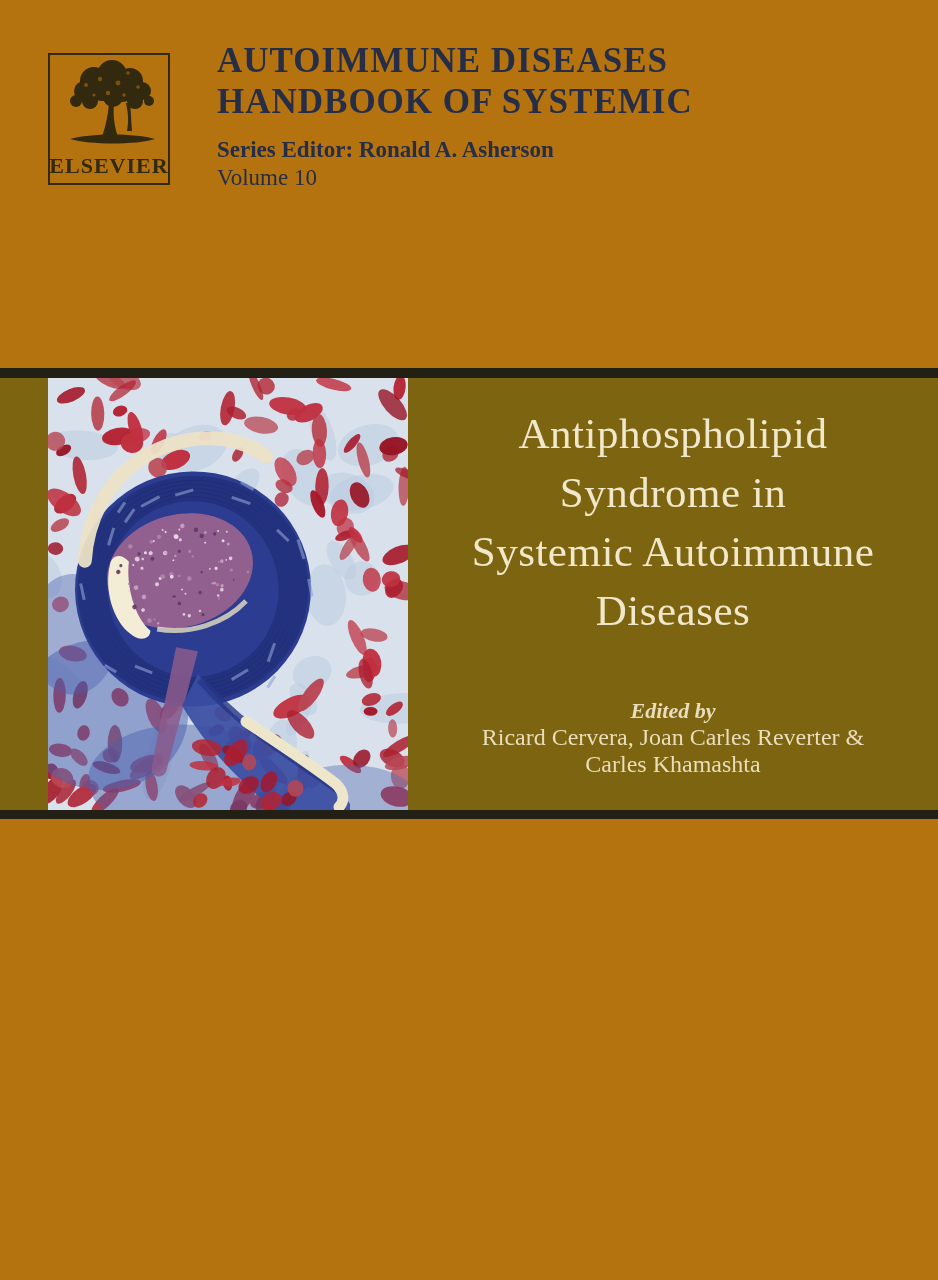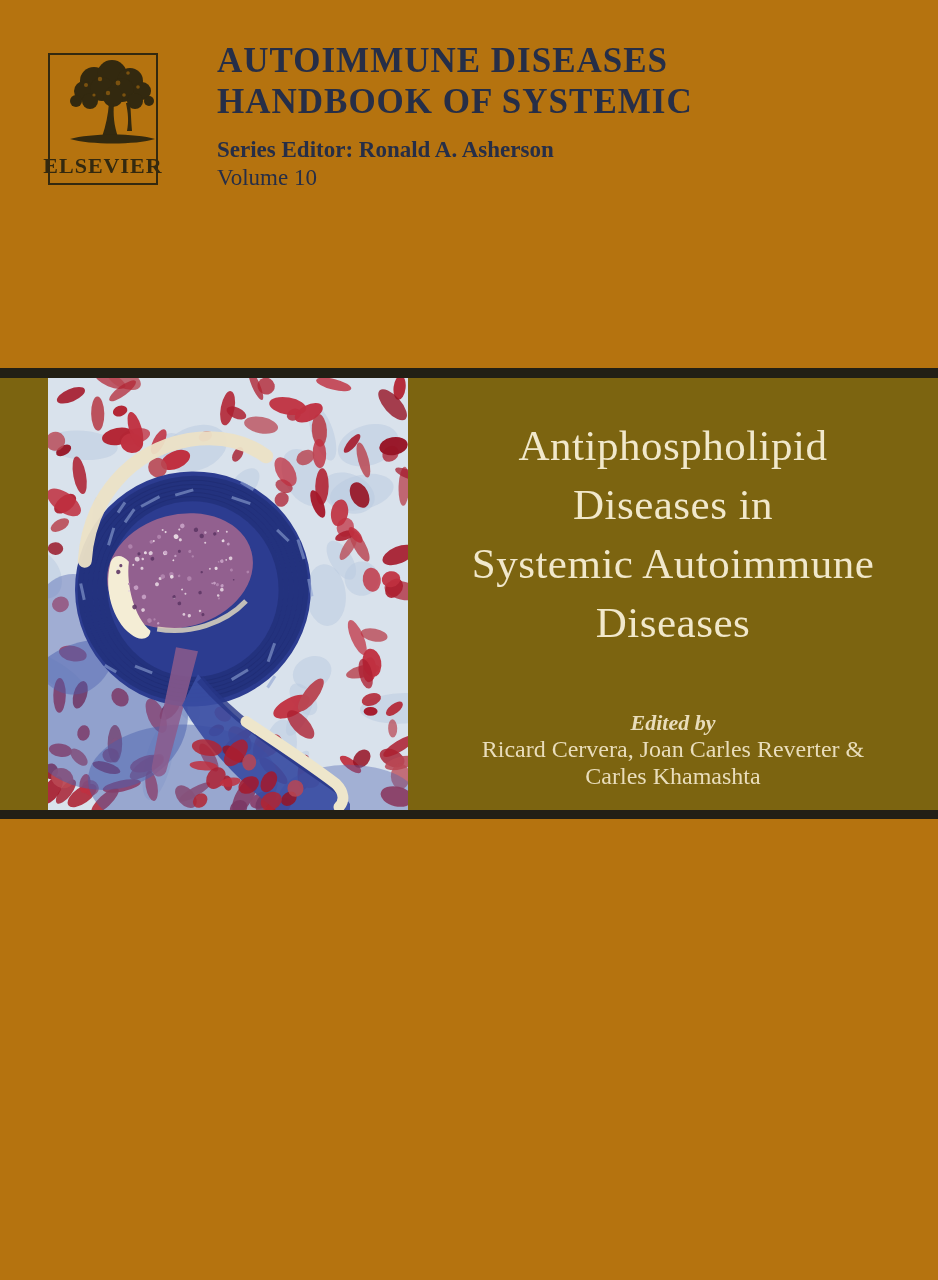--- a/index.html
+++ b/index.html
@@ -3,21 +3,21 @@
 <meta charset="utf-8">
 <style>
   html,body{margin:0;padding:0;background:#888;}
   .cover{
     position:relative;width:938px;height:1280px;overflow:hidden;
     background:#b5730f;
     font-family:"Liberation Serif", serif;
   }
   
   .logo-box{
-    position:absolute;left:48px;top:53px;width:110px;height:132px;
+    position:absolute;left:48px;top:53px;width:122px;height:132px;
     border:2px solid #33290f;box-sizing:border-box;
     display:flex;flex-direction:column;align-items:center;justify-content:flex-end;
   }
   .logo-tree{position:absolute;left:6px;top:4px;width:113px;height:96px;}
   .publisher-name{
     font-size:22px;font-weight:bold;color:#33290f;letter-spacing:1px;
     line-height:26px;margin-bottom:4px;
   }
   .header-text{position:absolute;left:217px;top:40px;color:#262e47;}
   .h-title{font-size:35px;font-weight:bold;line-height:41px;letter-spacing:1px;}
@@ -25,21 +25,21 @@
   .h-volume{font-size:23px;font-weight:normal;line-height:28px;}
   
   .separator{position:absolute;left:0;width:938px;background:#221f15;}
   .separator.top{top:368px;height:10px;}
   .separator.bottom{top:810px;height:9px;}
   
   .band{position:absolute;left:0;top:378px;width:938px;height:432px;background:#7c6410;}
   .photo{position:absolute;left:48px;top:0;width:360px;height:432px;overflow:hidden;}
   .photo svg{display:block;width:100%;height:100%;}
   .band-text{
-    position:absolute;left:408px;top:12px;width:530px;height:432px;
+    position:absolute;left:408px;top:0;width:530px;height:432px;
     text-align:center;color:#f1e8cb;
   }
   .b-title{margin-top:26px;font-size:43px;line-height:59px;letter-spacing:0.5px;}
   .b-editors{margin-top:58px;color:#e9ddbb;}
   .edited-by{font-size:22px;font-style:italic;font-weight:bold;line-height:26px;margin-top:8px;}
   .editor-names{font-size:24px;font-weight:normal;line-height:27px;}
 </style>
 </head>
 <body>
 
@@ -383,21 +383,21 @@
           <line x1="226.97361927489456" y1="296.7675857544783" x2="219.56931172129762" y2="308.1652384209807" stroke="#8fa3d3" stroke-width="3" opacity="0.6"></line>
           <line x1="68.22979667695098" y1="292.6346071742041" x2="56.74581808436752" y2="286.01120371341784" stroke="#8fa3d3" stroke-width="3" opacity="0.6"></line>
           <line x1="36.234543825998486" y1="220.8673809210566" x2="32.71698990050886" y2="204.50659636576296" stroke="#8fa3d3" stroke-width="3" opacity="0.6"></line>
           <line x1="260.5952759447107" y1="200.03770273588066" x2="263.9847547287076" y2="217.38648041428632" stroke="#8fa3d3" stroke-width="3" opacity="0.6"></line>
           <line x1="249.87734339850493" y1="160.79654786405106" x2="255.99393425021455" y2="180.08578473697136" stroke="#8fa3d3" stroke-width="3" opacity="0.6"></line>
         </svg>
       </div>
     <div class="band-text">
       <div class="b-title">
         <div>Antiphospholipid</div>
-        <div>Diseases in</div>
+        <div>Syndrome in</div>
         <div>Systemic Autoimmune</div>
         <div>Diseases</div>
       </div>
       <div class="b-editors">
         <div class="edited-by">Edited by</div>
         <div class="editor-names">Ricard Cervera, Joan Carles Reverter &amp;</div>
         <div class="editor-names">Carles Khamashta</div>
       </div>
     </div>
   </div>

